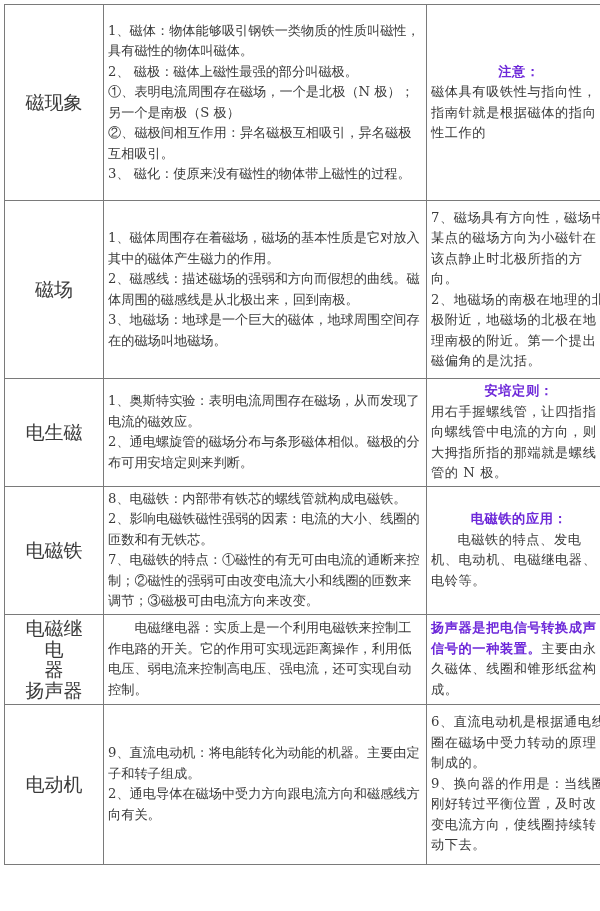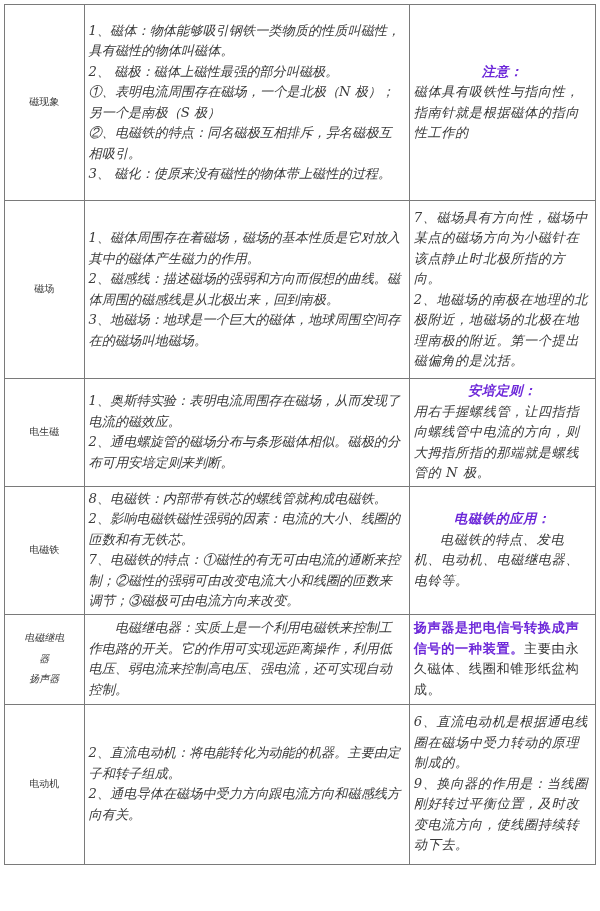--- a/index.html
+++ b/index.html
@@ -2,24 +2,24 @@
 <html><head>
 <meta charset="utf-8">
 <style>
   html, body { margin: 0; padding: 0; background: #ffffff; }
   body { width: 600px; height: 911px; overflow: hidden; position: relative;
          font-family: "DejaVu Serif", "Liberation Serif", serif; color: #3a3a3a; }
   .sheet { position: absolute; left: 4px; top: 4px; width: 592px; }
   table { border-collapse: collapse; width: 592px; table-layout: fixed; }
   td { border: 1.5px solid #7a7a7a; vertical-align: middle; padding: 2px 4px;
        font-size: 13.2px; line-height: 20.5px; }
-  td.topic { width: 74px; text-align: center; padding: 2px 2px; font-size: 10px; }
+  td.topic { width: 74px; text-align: center; padding: 2px 12px; font-size: 19px; }
   td.main { width: 314px; }
   td.note { width: 176px; letter-spacing: 0.6px; }
-  .line { display: block; font-style: italic; }
+  .line { display: block; }
   .bold { font-weight: bold; color: #6d28d9; text-align: center; }
   .indent { text-indent: 2em; }
   tr.r1 { height: 196px; }
   tr.r2 { height: 178px; }
   tr.r3 { height: 104px; }
   tr.r4 { height: 125px; }
   tr.r5 { height: 90px; }
   tr.r6 { height: 160px; }
   tr.r7 { height: 43px; }
 </style>
@@ -28,21 +28,21 @@
 
 <div class="sheet">
 <table>
   <tbody>
         <tr class="r1">
     <td class="topic">磁现象</td>
     <td class="main">
       <span class="line">1、磁体：物体能够吸引钢铁一类物质的性质叫磁性，具有磁性的物体叫磁体。</span>
       <span class="line">2、 磁极：磁体上磁性最强的部分叫磁极。</span>
       <span class="line">①、表明电流周围存在磁场，一个是北极（N 极）；另一个是南极（S 极）</span>
-      <span class="line">②、电磁铁的特点：同名磁极互相排斥，异名磁极互相吸引。</span>
+      <span class="line">②、磁极间相互作用：异名磁极互相吸引，异名磁极互相吸引。</span>
       <span class="line">3、 磁化：使原来没有磁性的物体带上磁性的过程。</span>
     </td>
     <td class="note">
       <span class="line bold">注意：</span>
       <span class="line">磁体具有吸铁性与指向性，指南针就是根据磁体的指向性工作的</span>
     </td>
   </tr>
 
   <tr class="r2">
     <td class="topic">磁场</td>
@@ -92,21 +92,21 @@
       <span class="line indent">电磁继电器：实质上是一个利用电磁铁来控制工作电路的开关。它的作用可实现远距离操作，利用低电压、弱电流来控制高电压、强电流，还可实现自动控制。</span>
     </td>
     <td class="note">
       <span class="bold">扬声器是把电信号转换成声信号的一种装置。</span><span>主要由永久磁体、线圈和锥形纸盆构成。</span>
     </td>
   </tr>
 
   <tr class="r6">
     <td class="topic">电动机</td>
     <td class="main">
-      <span class="line">2、直流电动机：将电能转化为动能的机器。主要由定子和转子组成。</span>
+      <span class="line">9、直流电动机：将电能转化为动能的机器。主要由定子和转子组成。</span>
       <span class="line">2、通电导体在磁场中受力方向跟电流方向和磁感线方向有关。</span>
     </td>
     <td class="note">
       <span class="line">6、直流电动机是根据通电线圈在磁场中受力转动的原理制成的。</span>
       <span class="line">9、换向器的作用是：当线圈刚好转过平衡位置，及时改变电流方向，使线圈持续转动下去。</span>
     </td>
   </tr>
 
 </tbody>
     </table>

